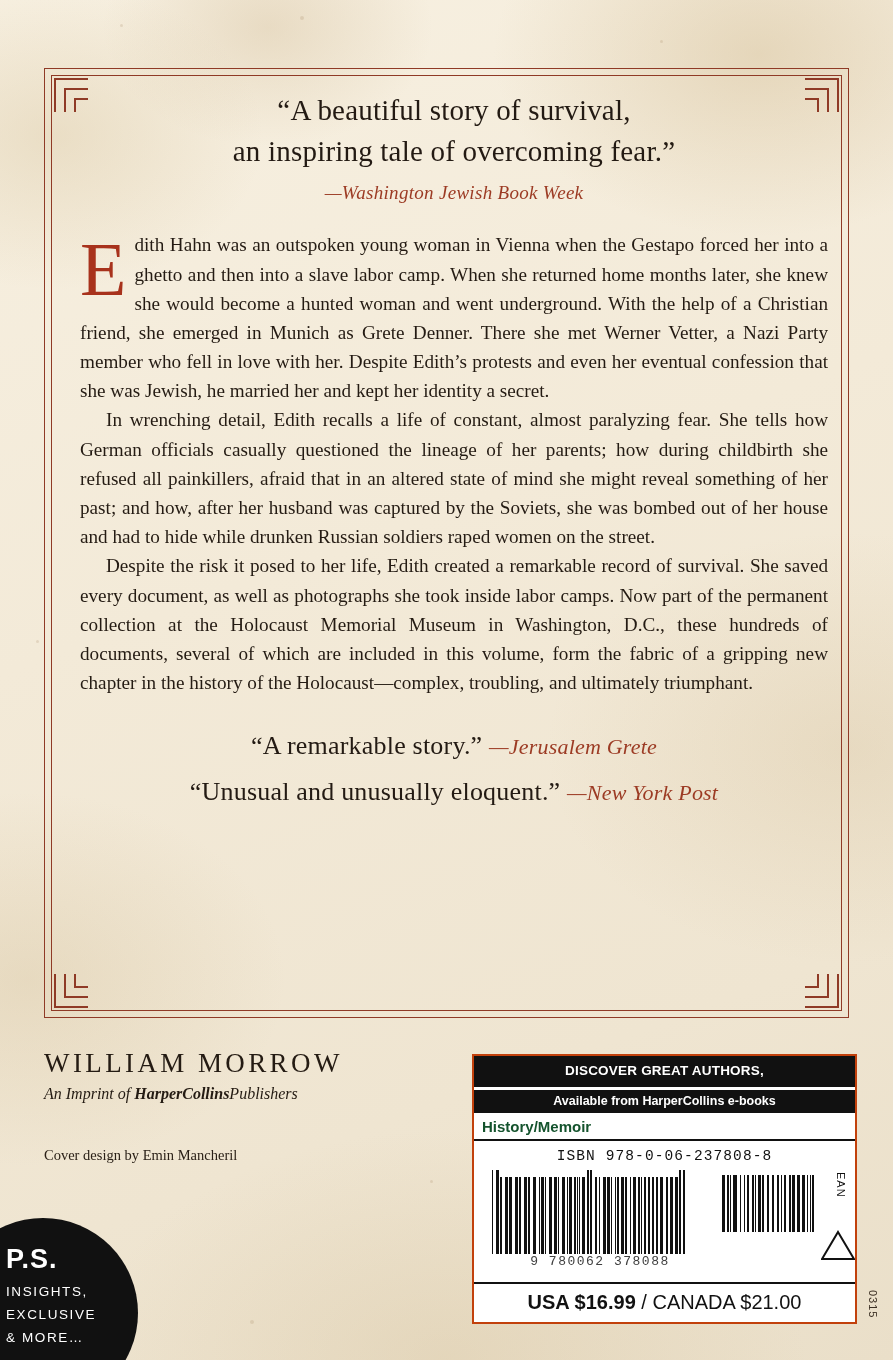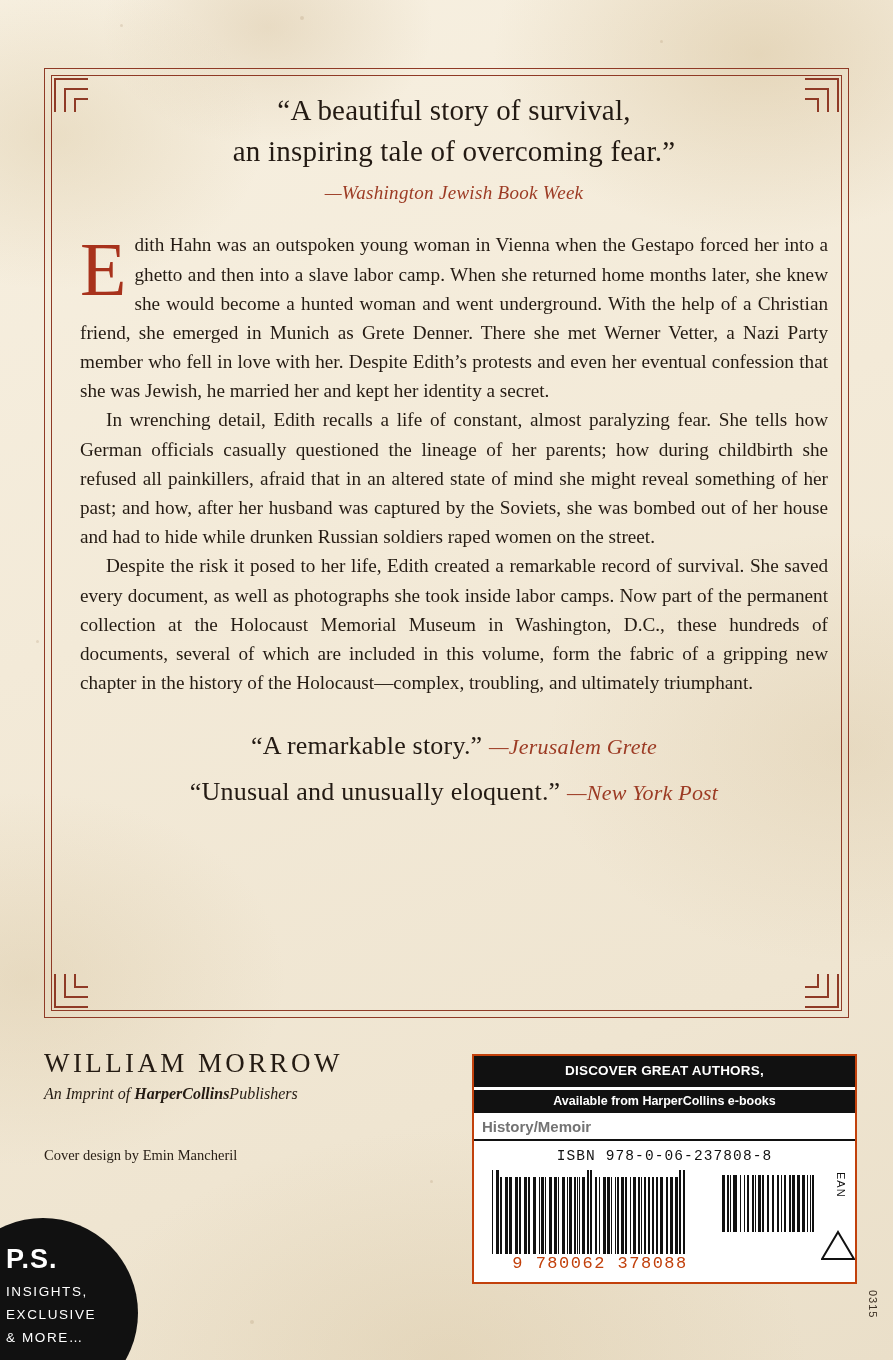--- a/index.html
+++ b/index.html
@@ -209,21 +209,21 @@
     font-size: 12.5px;
     padding: 4px 4px 5px;
     margin-top: 3px;
   }
   .bc-cat {
     font-family: "Liberation Sans", sans-serif;
     font-weight: 700;
     font-size: 15px;
     padding: 5px 8px 4px;
     border-bottom: 2px solid #111;
-    color: #737373;
+    color: #14532d;
   }
   .bc-isbn {
     text-align: center;
     font-family: "Liberation Mono", monospace;
     font-size: 14.5px;
     letter-spacing: 1.1px;
     padding: 7px 0 2px;
     color: #111;
   }
   .bc-codes {
@@ -239,23 +239,23 @@
   .bars i { display: block; background: #111; height: 100%; }
   .bc-main { position: absolute; left: 18px; top: 4px; width: 210px; }
   .bc-addon { position: absolute; left: 248px; top: 4px; width: 92px; }
   .bc-digits {
     position: absolute;
     left: 12px;
     top: 88px;
     width: 228px;
     text-align: center;
     font-family: "Liberation Mono", monospace;
-    font-size: 17px;
+    font-size: 13px;
     letter-spacing: 1.5px;
-    color: #c2410c;
+    color: #404040;
   }
   .ean-label {
     position: absolute;
     right: 8px;
     top: 6px;
     font-family: "Liberation Sans", sans-serif;
     font-size: 11px;
     letter-spacing: 1px;
     color: #111;
     writing-mode: vertical-rl;
@@ -542,15 +542,16 @@
         </div>
     </div>
     <div class="bc-digits">9 780062 378088</div>
     <div class="ean-label">EAN</div>
     <div class="ean-tri">
       <svg width="34" height="30" viewBox="0 0 34 30">
           <polygon points="17,2 33,29 1,29" fill="none" stroke="#111" stroke-width="2"></polygon>
         </svg>
     </div>
   </div>
+  <div class="bc-price"><b>USA $16.99</b><span> / CANADA $21.00</span></div>
 </div>
 
 <div class="print-code">0315</div>
 
 </body></html>

